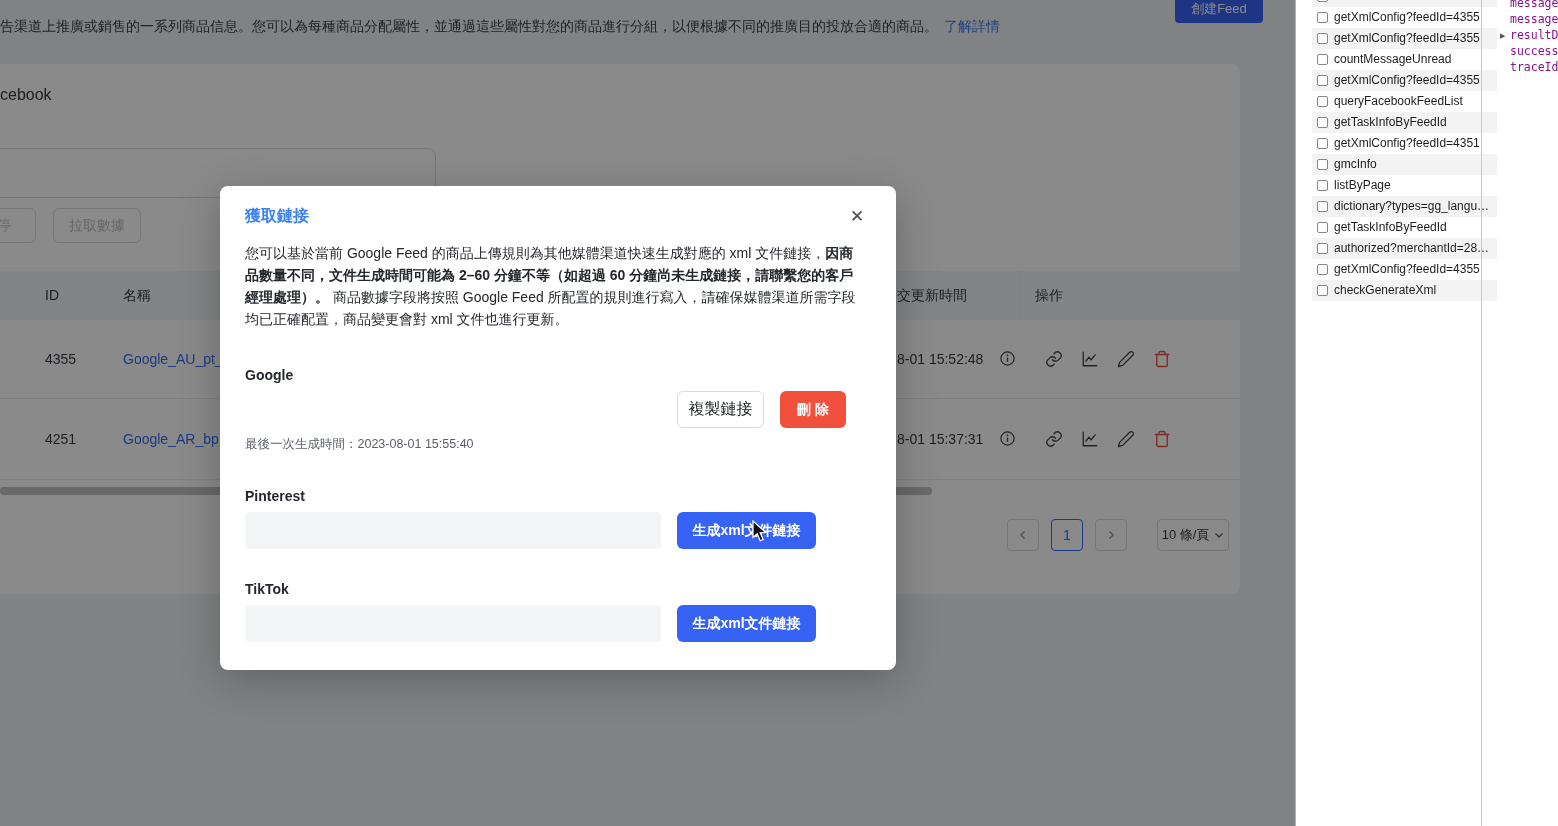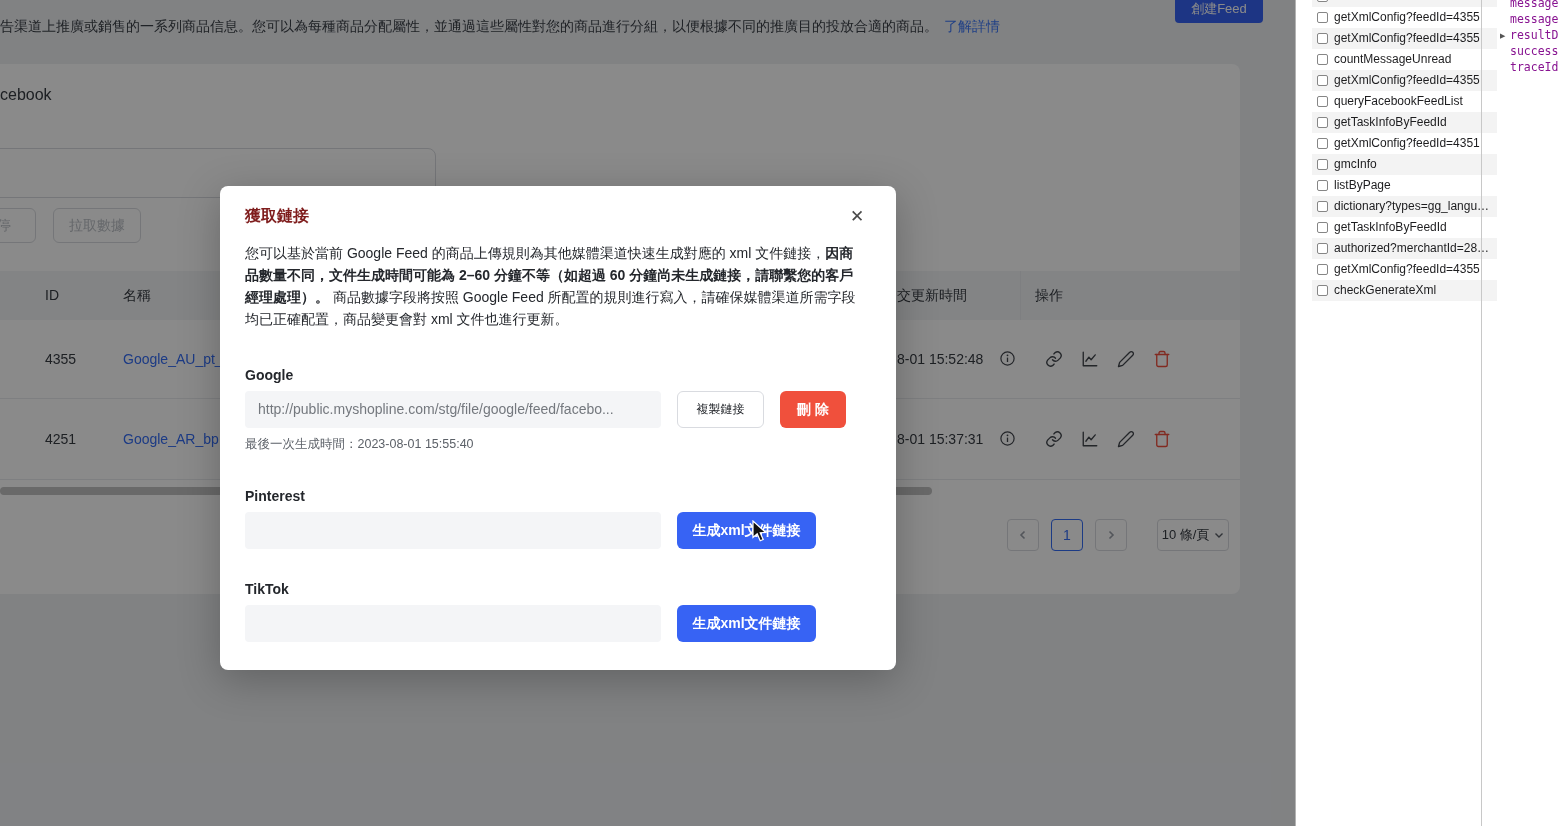--- a/index.html
+++ b/index.html
@@ -32,29 +32,29 @@
     display:flex; align-items:center; justify-content:center; cursor:pointer; font-size:14px; }
   .pgbtn.active { border-color:#356df5; color:#356df5; }
   .pgsize { left:1157px; top:519px; width:72px; height:32px; background:#fff; border:1px solid #d9dbe0;
     border-radius:4px; display:flex; align-items:center; justify-content:center; gap:5px;
     font-size:13px; color:#363b42; cursor:pointer; }
   
   #overlay { position:absolute; left:0; top:0; width:1295px; height:826px; background:rgba(0,0,0,0.46); z-index:10; }
   
   #modal { position:absolute; left:220px; top:186px; width:676px; height:484px; background:#fff;
     border-radius:8px; box-shadow:0 10px 40px rgba(0,0,0,.25); z-index:20; }
-  .m-title { left:25px; top:20px; font-size:16px; font-weight:bold; color:#7f1d1d; }
+  .m-title { left:25px; top:20px; font-size:16px; font-weight:bold; color:#3b82f6; }
   .m-close { left:624px; top:17px; width:26px; height:26px; font-size:17px; color:#4a4a4a;
     display:flex; align-items:center; justify-content:center; cursor:pointer; }
   .m-body { left:25px; top:56px; width:618px; font-size:14px; line-height:22px; color:#24272c; }
   .m-label { left:25px; font-size:14px; font-weight:bold; color:#24272c; }
   .m-input { left:25px; width:416px; height:37px; background:#f4f5f7; border-radius:4px;
     font-size:14px; color:#74787e; line-height:37px; padding:0 13px; white-space:nowrap; overflow:hidden; }
   .m-btn-ghost { left:457px; top:205px; width:87px; height:37px; background:#fff; border:1px solid #d9dbe0;
-    border-radius:6px; font-size:12px; color:#24272c; cursor:pointer; }
+    border-radius:6px; font-size:16px; color:#24272c; cursor:pointer; }
   .m-btn-danger { left:560px; top:205px; width:66px; height:37px; background:#f0503c; border:none;
     border-radius:6px; font-size:14px; font-weight:bold; color:#fff; cursor:pointer; }
   .m-btn-primary { left:457px; width:139px; height:37px; background:#3763f4; border:none;
     border-radius:6px; font-size:14px; font-weight:bold; color:#fff; cursor:pointer; }
   .m-lastgen { left:25px; top:250px; font-size:12.5px; color:#5c6168; }
   
   #devtools { position:absolute; left:1295px; top:0; width:263px; height:826px; background:#fff;
     border-left:1px solid #b3b3b3; z-index:30; overflow:hidden; }
   .dt-row { position:absolute; left:16px; width:185px; height:21px; display:flex; align-items:center; cursor:pointer; }
   .dt-row.alt { background:#f3f3f3; }
@@ -185,21 +185,20 @@
 <div id="overlay"></div>
 
 <div id="modal">
   <div class="abs m-title">獲取鏈接</div>
   <div class="abs m-close">✕</div>
   <div class="abs m-body">
     <span>您可以基於當前 Google Feed 的商品上傳規則為其他媒體渠道快速生成對應的 xml 文件鏈接，</span><b>因商品數量不同，文件生成時間可能為 2–60 分鐘不等（如超過 60 分鐘尚未生成鏈接，請聯繫您的客戶經理處理）。</b><span> 商品數據字段將按照 Google Feed 所配置的規則進行寫入，請確保媒體渠道所需字段均已正確配置，商品變更會對 xml 文件也進行更新。</span>
   </div>
 
   <div class="abs m-label" style="top:181px;">Google</div>
-  <div class="abs m-input" style="top:205px;">http://public.myshopline.com/stg/file/google/feed/facebo...</div>
   <button class="abs m-btn-ghost">複製鏈接</button>
   <button class="abs m-btn-danger">刪 除</button>
   <div class="abs m-lastgen">最後一次生成時間：2023-08-01 15:55:40</div>
 
   <div class="abs m-label" style="top:302px;">Pinterest</div>
   <div class="abs m-input" style="top:326px;"></div>
   <button class="abs m-btn-primary" style="top:326px;">生成xml文件鏈接</button>
 
   <div class="abs m-label" style="top:395px;">TikTok</div>
   <div class="abs m-input" style="top:419px;"></div>

